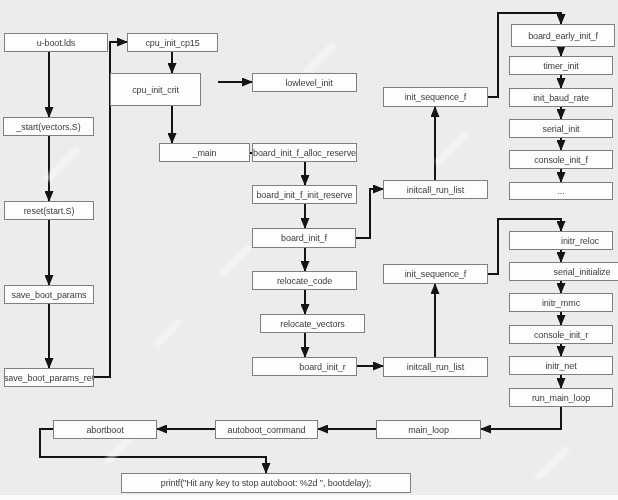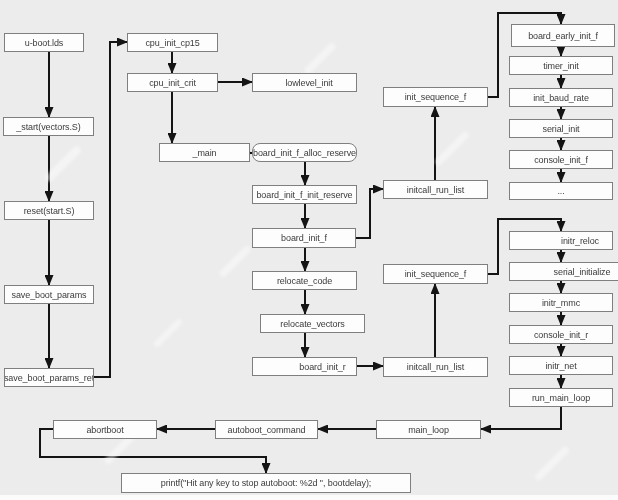--- a/index.html
+++ b/index.html
@@ -79,30 +79,30 @@
         <polyline points="561,344 561,356" marker-end="url(#arrowhead)"></polyline>
         <polyline points="561,375 561,388" marker-end="url(#arrowhead)"></polyline>
         <polyline points="561,407 561,429 481,429" marker-end="url(#arrowhead)"></polyline>
         <polyline points="376,429 318,429" marker-end="url(#arrowhead)"></polyline>
         <polyline points="215,429 157,429" marker-end="url(#arrowhead)"></polyline>
         <polyline points="53,429 40,429 40,457 266,457 266,473" marker-end="url(#arrowhead)"></polyline>
       </g>
   </svg>
 
   <div id="nodes">
-      <div class="node" style="left: 4px; top: 33px; width: 80px; height: 19px;">u-boot.lds</div>
+      <div class="node" style="left: 4px; top: 33px; width: 104px; height: 19px;">u-boot.lds</div>
       <div class="node" style="left: 3px; top: 117px; width: 91px; height: 19px;">_start(vectors.S)</div>
       <div class="node" style="left: 4px; top: 201px; width: 90px; height: 19px;">reset(start.S)</div>
       <div class="node" style="left: 4px; top: 285px; width: 90px; height: 19px;">save_boot_params</div>
       <div class="node" style="left: 4px; top: 368px; width: 90px; height: 19px;">save_boot_params_ret</div>
       <div class="node" style="left: 127px; top: 33px; width: 91px; height: 19px;">cpu_init_cp15</div>
-      <div class="node" style="left: 127px; top: 73px; width: 91px; height: 19px;">cpu_init_crit</div>
+      <div class="node" style="left: 110px; top: 73px; width: 91px; height: 33px;">cpu_init_crit</div>
       <div class="node" style="left: 127px; top: 143px; width: 91px; height: 19px; margin-left: 32px;">_main</div>
       <div class="node" style="left: 252px; top: 73px; width: 105px; height: 19px; padding-left: 9px;">lowlevel_init</div>
-      <div class="node" style="left: 252px; top: 143px; width: 105px; height: 19px; border-radius: 8px;">board_init_f_alloc_reserve</div>
+      <div class="node" style="left: 252px; top: 143px; width: 105px; height: 19px;">board_init_f_alloc_reserve</div>
       <div class="node" style="left: 252px; top: 185px; width: 105px; height: 19px;">board_init_f_init_reserve</div>
       <div class="node" style="left: 252px; top: 228px; width: 104px; height: 20px;">board_init_f</div>
       <div class="node" style="left: 252px; top: 271px; width: 105px; height: 19px;">relocate_code</div>
       <div class="node" style="left: 260px; top: 314px; width: 105px; height: 19px;">relocate_vectors</div>
       <div class="node" style="left: 252px; top: 357px; width: 105px; height: 19px; padding-left: 36px;">board_init_r</div>
       <div class="node" style="left: 383px; top: 87px; width: 105px; height: 20px;">init_sequence_f</div>
       <div class="node" style="left: 383px; top: 180px; width: 105px; height: 19px;">initcall_run_list</div>
       <div class="node" style="left: 383px; top: 264px; width: 105px; height: 20px;">init_sequence_f</div>
       <div class="node" style="left: 383px; top: 357px; width: 105px; height: 20px;">initcall_run_list</div>
       <div class="node" style="left: 511px; top: 24px; width: 104px; height: 23px;">board_early_init_f</div>

